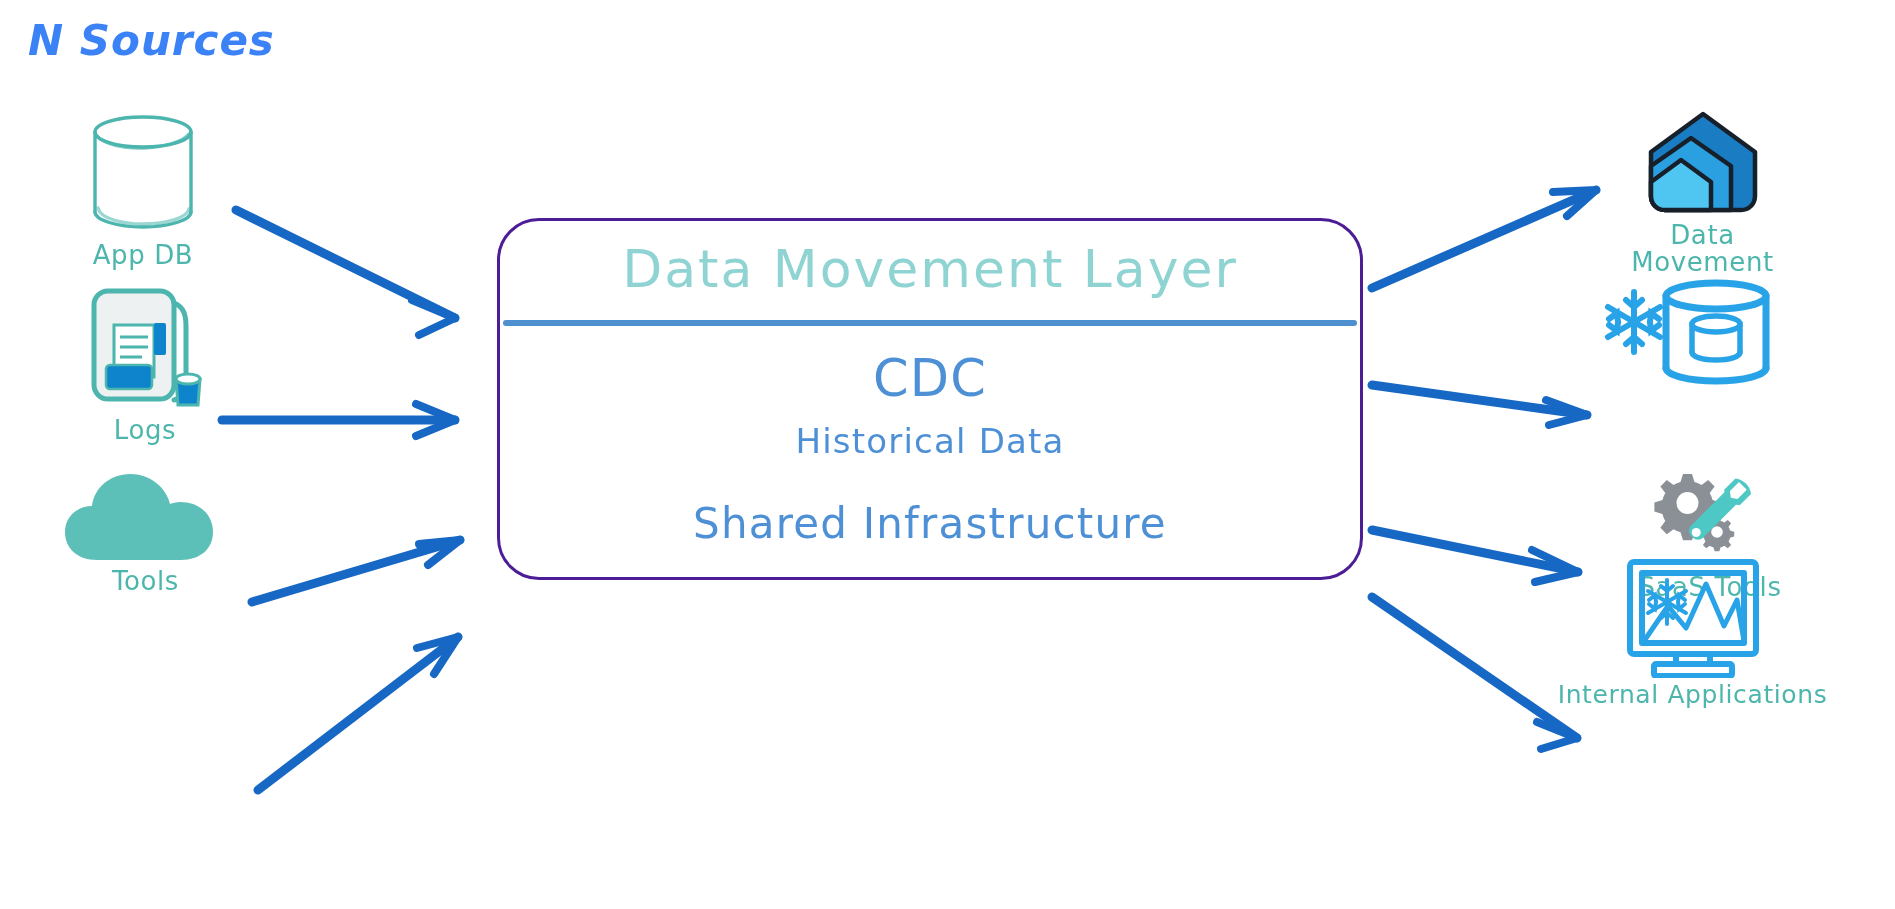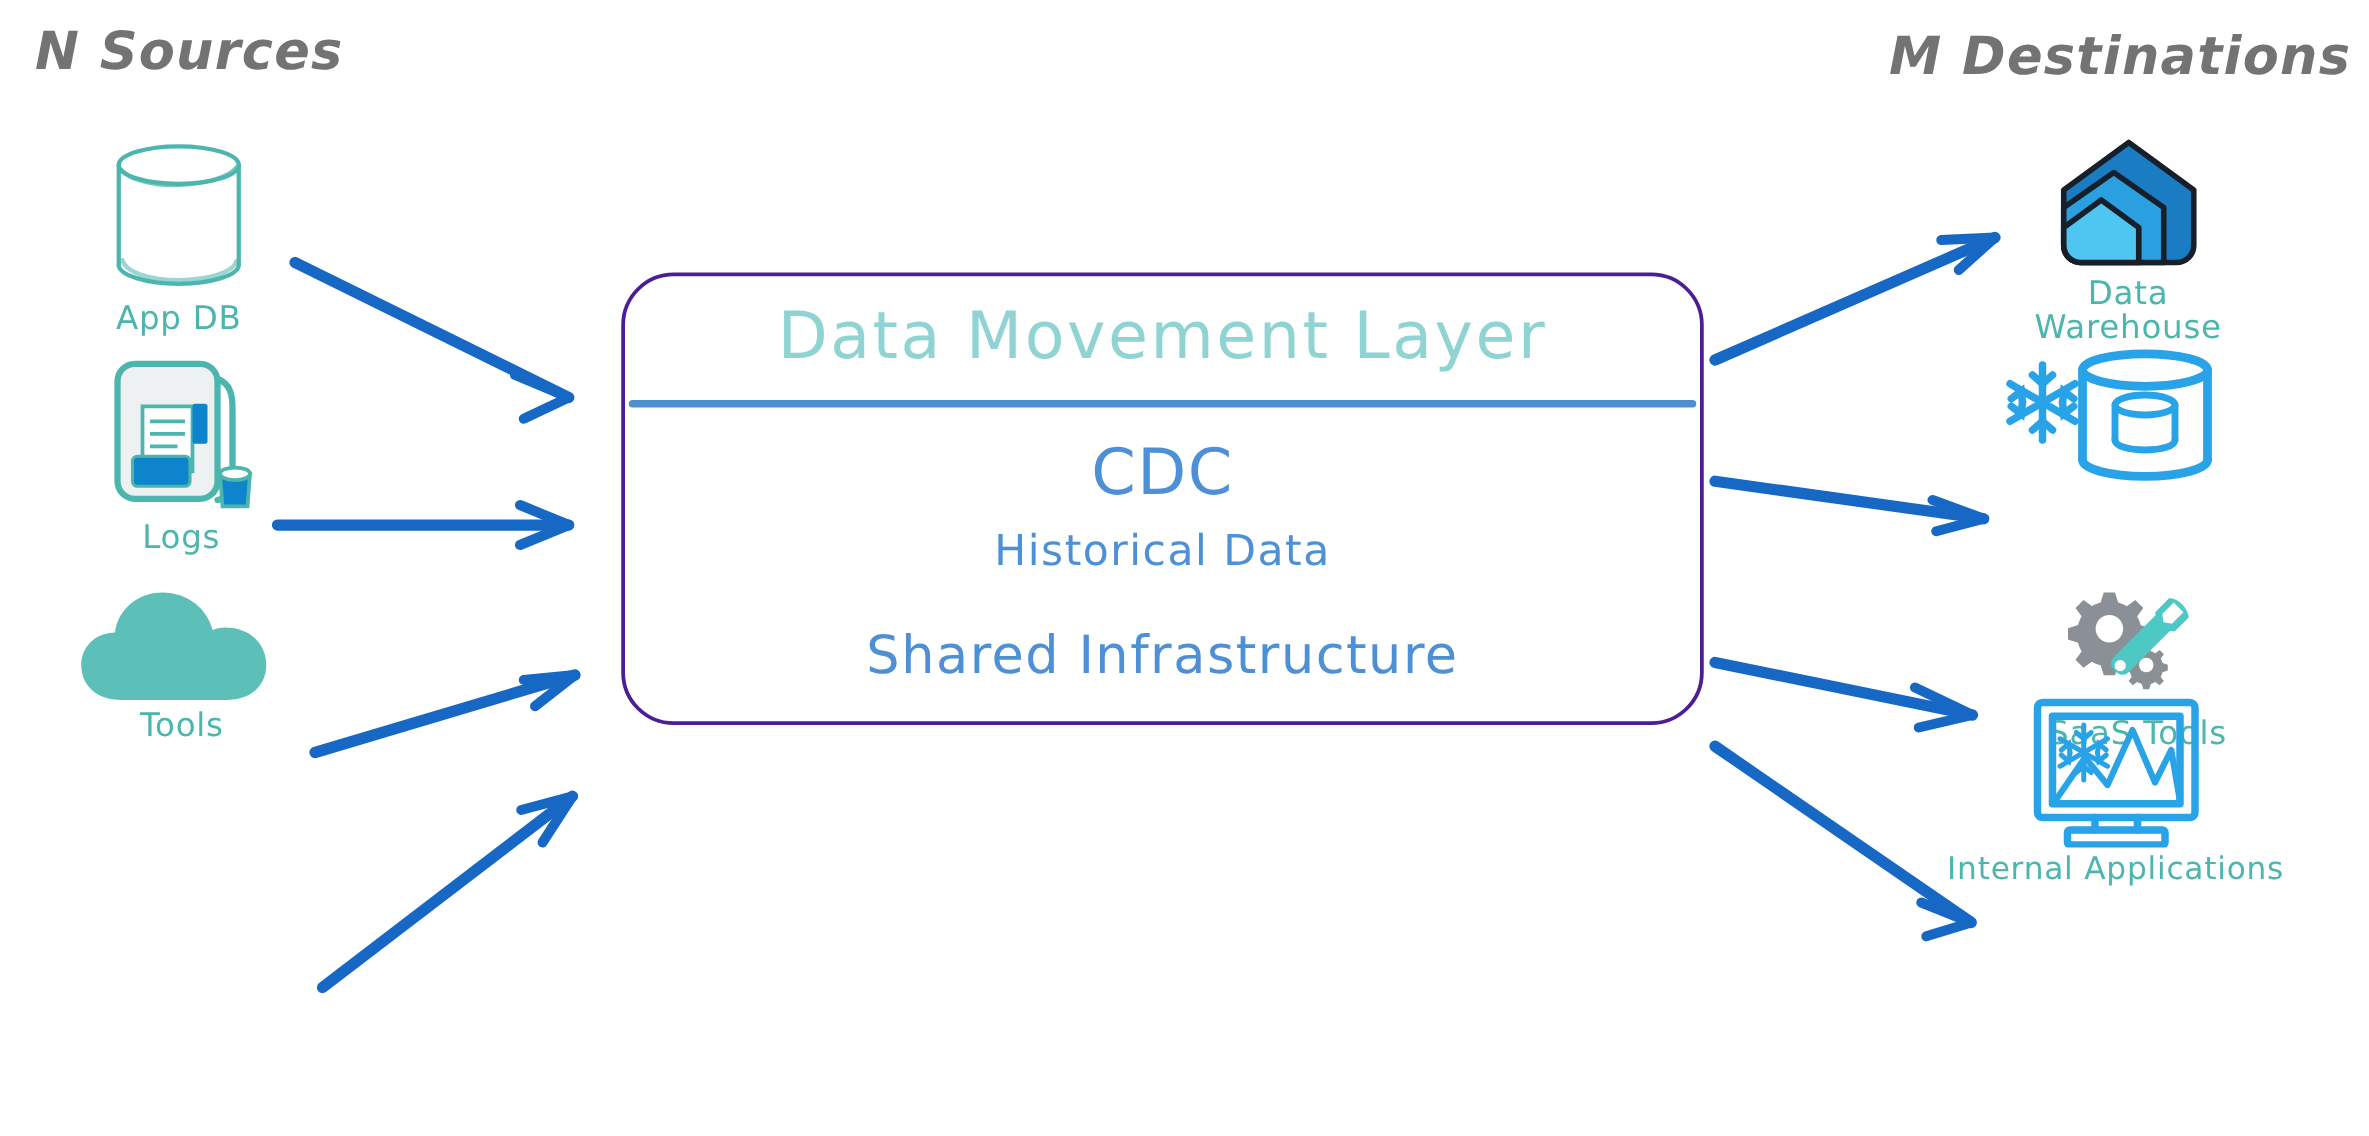--- a/index.html
+++ b/index.html
@@ -22,21 +22,21 @@
   }
   .hand {
     font-family: "DejaVu Sans", sans-serif;
     font-weight: 400;
     letter-spacing: 0.5px;
   }
 
   
   .col-title {
     position: absolute;
-    color: #737373;
+    color: #3b82f6;
     font-size: 42px;
     font-style: italic;
     font-weight: 600;
     white-space: nowrap;
     letter-spacing: 1px;
   }
   #sources-title  { left: 28px;  top: 16px; }
   #dest-title     { right: 14px; top: 20px; }
 
   
@@ -176,21 +176,20 @@
 
       <g>
         <path d="M1372 597 L1577 738" stroke-width="9"></path>
         <path d="M1577 738 L1537 722 M1577 738 L1541 749" stroke-width="8"></path>
       </g>
     </g>
   </svg>
 
   <div class="col-title hand" id="sources-title">N Sources</div>
 
-  <div class="col-title hand" id="dest-title">M Destinations</div>
 
   <div id="center-card">
     <div id="card-title" class="hand">Data Movement Layer</div>
     <div id="card-divider"></div>
     <div class="card-line hand" id="card-line-0">CDC</div>
     <div class="card-line hand" id="card-line-1">Historical Data</div>
     <div class="card-line hand" id="card-line-2">Shared Infrastructure</div>
   </div>
 
   <div class="node" id="node-appdb">
@@ -240,21 +239,21 @@
     <svg class="node-icon" width="124" height="110" viewBox="0 0 124 110" xmlns="http://www.w3.org/2000/svg">
 
       <path d="M10 44 L62 6 L114 44 L114 88 C114 96 108 102 100 102 L24 102
                C16 102 10 96 10 88 Z" fill="#1a7dc4" stroke="#17202a" stroke-width="4.5" stroke-linejoin="round"></path>
 
       <path d="M10 58 L50 30 L90 58 L90 102 L24 102 C16 102 10 96 10 88 Z" fill="#2aa0e0" stroke="#17202a" stroke-width="4.5" stroke-linejoin="round"></path>
 
       <path d="M10 74 L40 52 L70 74 L70 102 L24 102 C16 102 10 96 10 88 Z" fill="#4fc5f2" stroke="#17202a" stroke-width="4.5" stroke-linejoin="round"></path>
     </svg>
     <div class="node-label hand">Data
-Warehouse</div>
+Movement</div>
   </div>
 
   <div class="node" id="node-snowflake">
     <svg class="node-icon" width="200" height="116" viewBox="0 0 200 116" xmlns="http://www.w3.org/2000/svg">
 
       <g stroke="#29a3e8" stroke-width="6" stroke-linecap="round" fill="none" transform="translate(42,46)">
         <path d="M0 -30 L0 30"></path>
         <path d="M-26 -15 L26 15"></path>
         <path d="M-26 15 L26 -15"></path>
         <path d="M-8 -22 L0 -15 L8 -22"></path>

